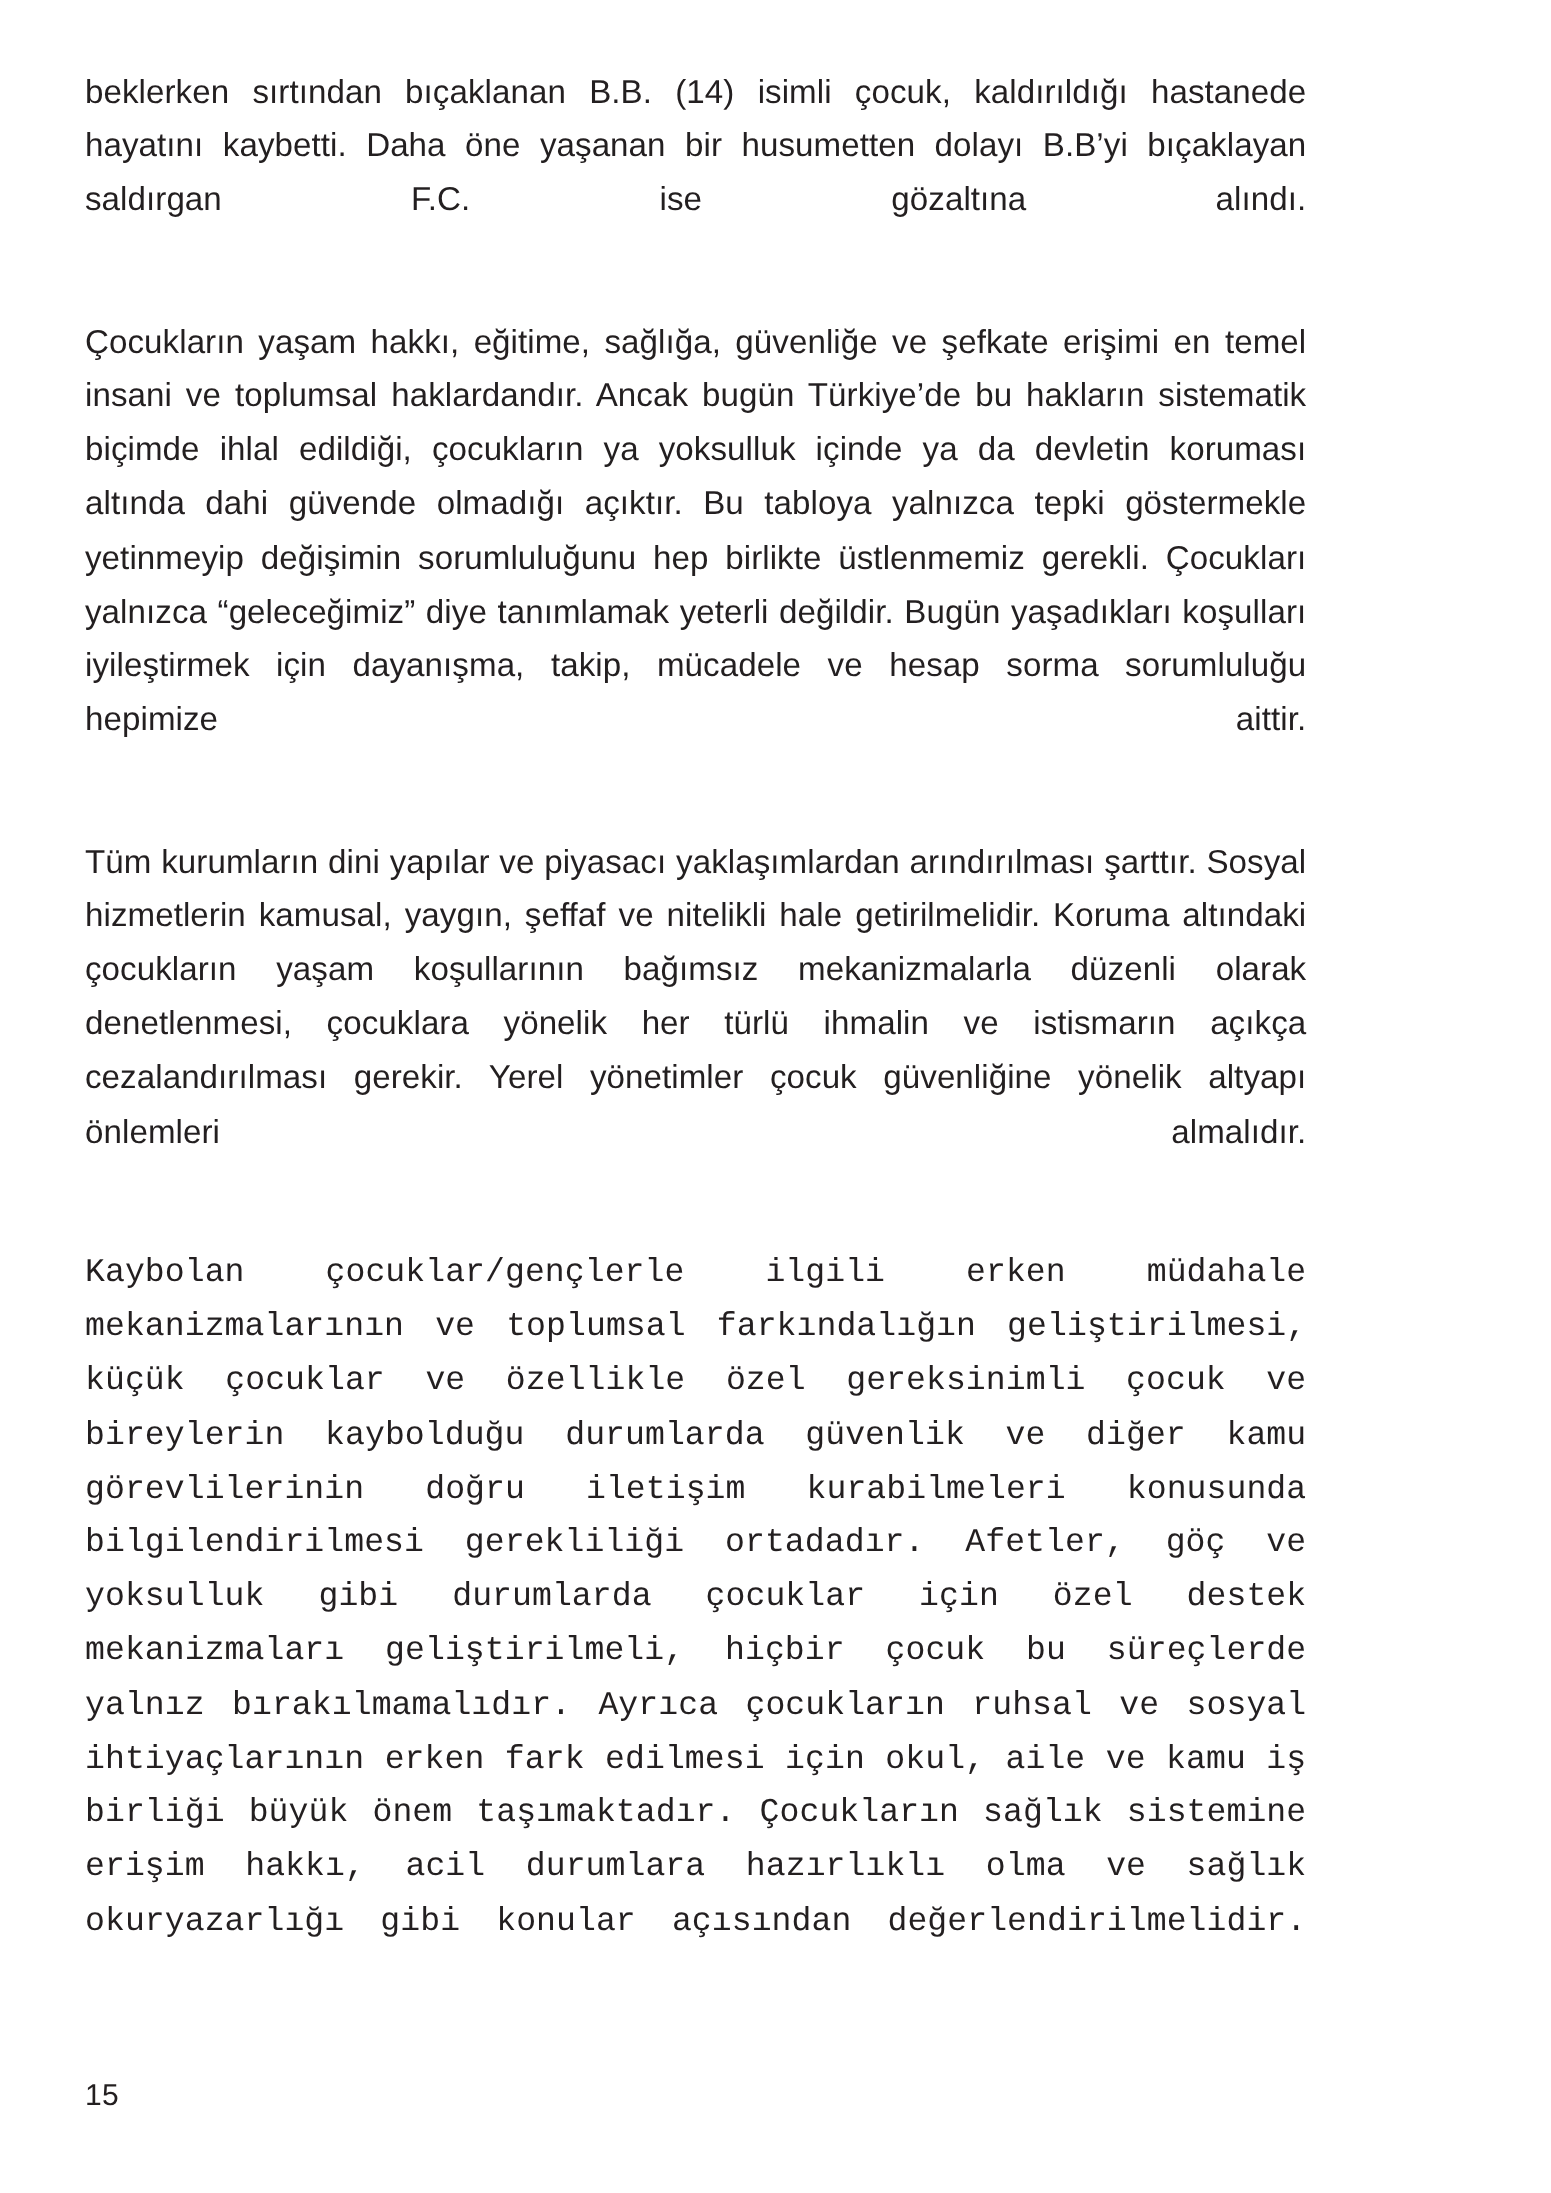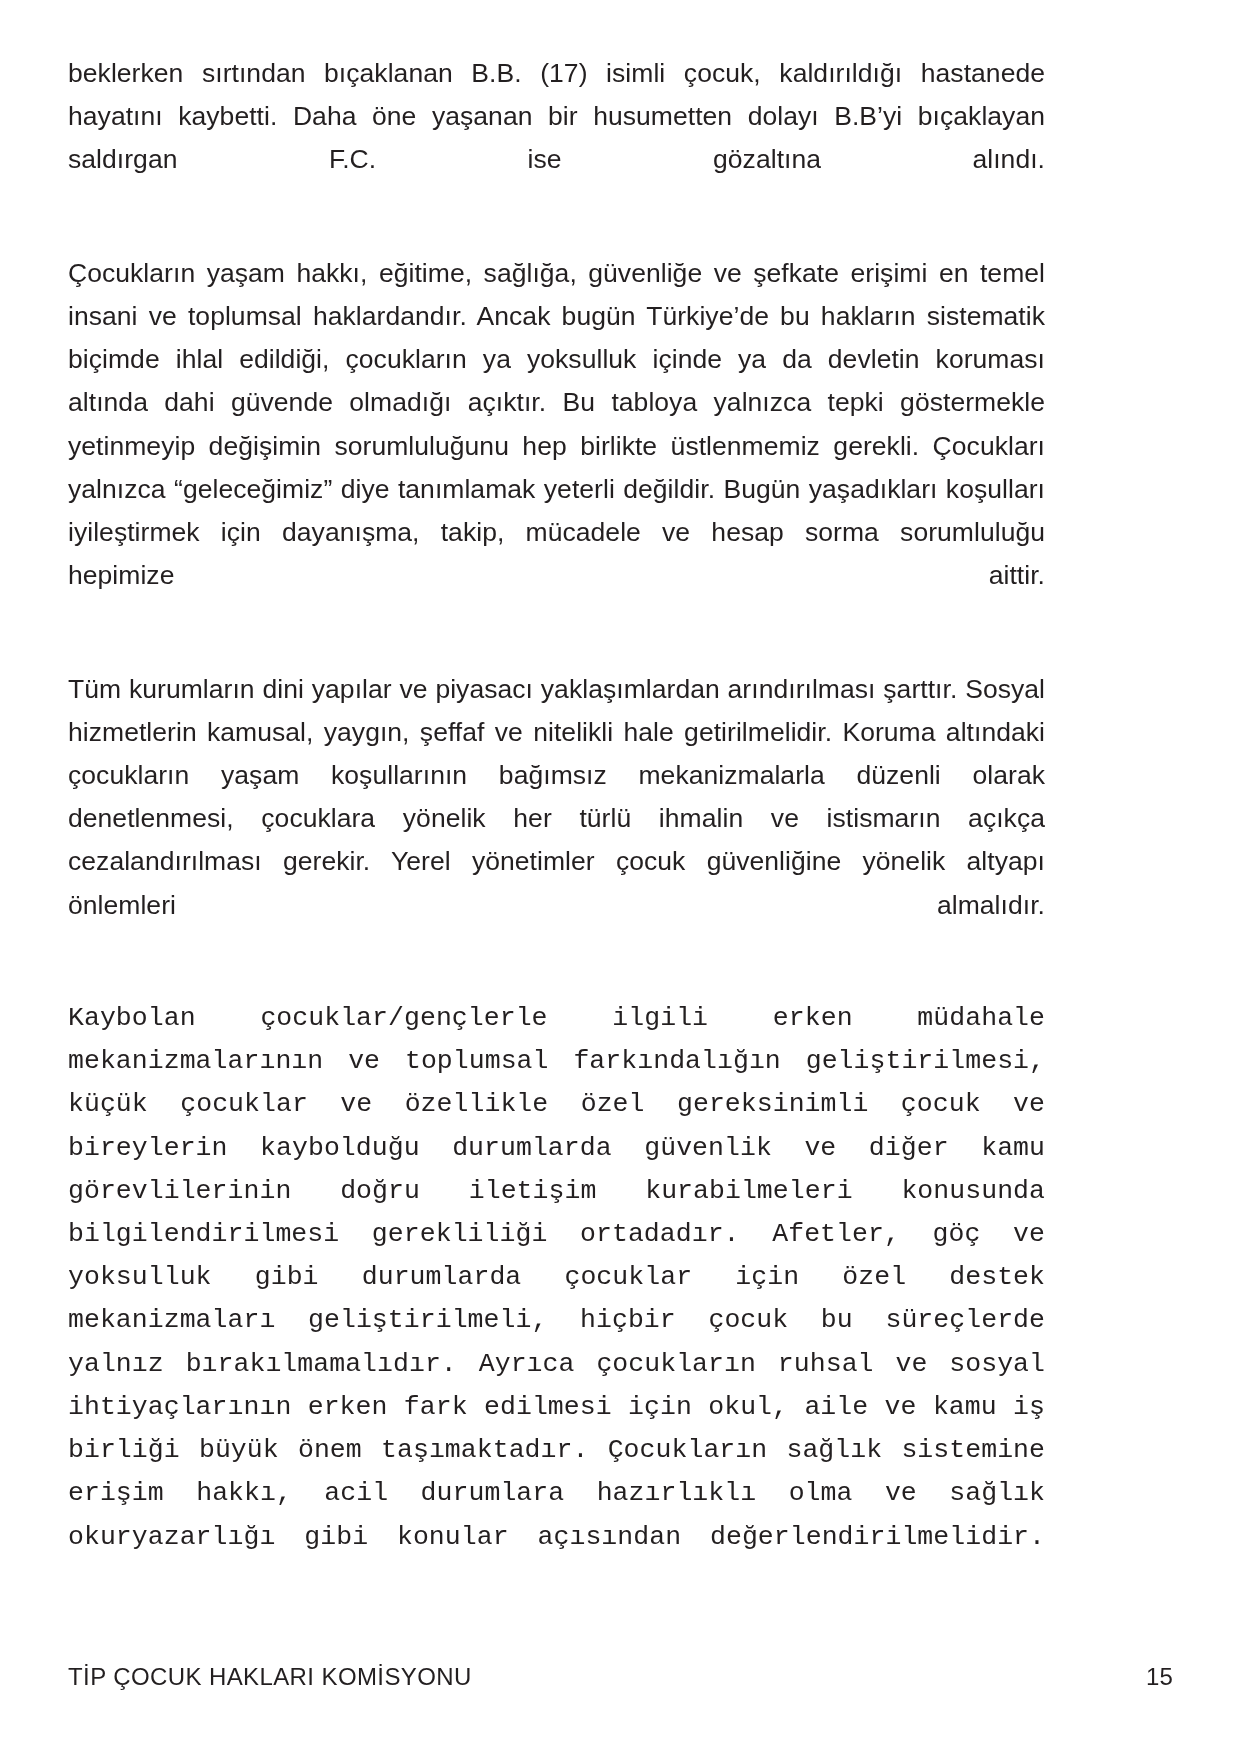--- a/index.html
+++ b/index.html
@@ -75,28 +75,27 @@
     letter-spacing: 0.2px;
   }
 </style>
 </head>
 <body>
 
 <div class="page">
 
   <div class="content">
 
-    <p class="para">beklerken sırtından bıçaklanan B.B. (17) isimli çocuk, kaldırıldığı hastanede hayatını kaybetti. Daha öne yaşanan bir husumetten dolayı B.B’yi bıçaklayan saldırgan F.C. ise gözaltına alındı.</p>
+    <p class="para">beklerken sırtından bıçaklanan B.B. (14) isimli çocuk, kaldırıldığı hastanede hayatını kaybetti. Daha öne yaşanan bir husumetten dolayı B.B’yi bıçaklayan saldırgan F.C. ise gözaltına alındı.</p>
 
     <p class="para">Çocukların yaşam hakkı, eğitime, sağlığa, güvenliğe ve şefkate erişimi en temel insani ve toplumsal haklardandır. Ancak bugün Türkiye’de bu hakların sistematik biçimde ihlal edildiği, çocukların ya yoksulluk içinde ya da devletin koruması altında dahi güvende olmadığı açıktır. Bu tabloya yalnızca tepki göstermekle yetinmeyip değişimin sorumluluğunu hep birlikte üstlenmemiz gerekli. Çocukları yalnızca “geleceğimiz” diye tanımlamak yeterli değildir. Bugün yaşadıkları koşulları iyileştirmek için dayanışma, takip, mücadele ve hesap sorma sorumluluğu hepimize aittir.</p>
 
     <p class="para">Tüm kurumların dini yapılar ve piyasacı yaklaşımlardan arındırılması şarttır. Sosyal hizmetlerin kamusal, yaygın, şeffaf ve nitelikli hale getirilmelidir. Koruma altındaki çocukların yaşam koşullarının bağımsız mekanizmalarla düzenli olarak denetlenmesi, çocuklara yönelik her türlü ihmalin ve istismarın açıkça cezalandırılması gerekir. Yerel yönetimler çocuk güvenliğine yönelik altyapı önlemleri almalıdır.</p>
 
     <p class="para">Kaybolan çocuklar/gençlerle ilgili erken müdahale mekanizmalarının ve toplumsal farkındalığın geliştirilmesi, küçük çocuklar ve özellikle özel gereksinimli çocuk ve bireylerin kaybolduğu durumlarda güvenlik ve diğer kamu görevlilerinin doğru iletişim kurabilmeleri konusunda bilgilendirilmesi gerekliliği ortadadır. Afetler, göç ve yoksulluk gibi durumlarda çocuklar için özel destek mekanizmaları geliştirilmeli, hiçbir çocuk bu süreçlerde yalnız bırakılmamalıdır. Ayrıca çocukların ruhsal ve sosyal ihtiyaçlarının erken fark edilmesi için okul, aile ve kamu iş birliği büyük önem taşımaktadır. Çocukların sağlık sistemine erişim hakkı, acil durumlara hazırlıklı olma ve sağlık okuryazarlığı gibi konular açısından değerlendirilmelidir.</p>
 
   </div>
 
   <div class="footer">
-    <span class="footer-title">TİP ÇOCUK HAKLARI KOMİSYONU</span>
     <span class="footer-page">15</span>
   </div>
 
 </div>
 
 </body></html>

